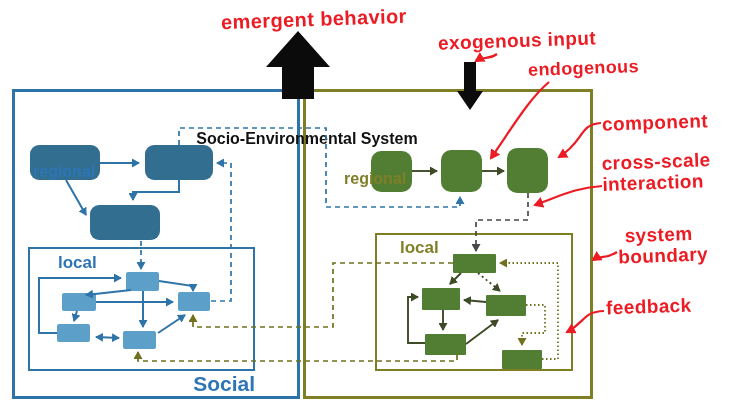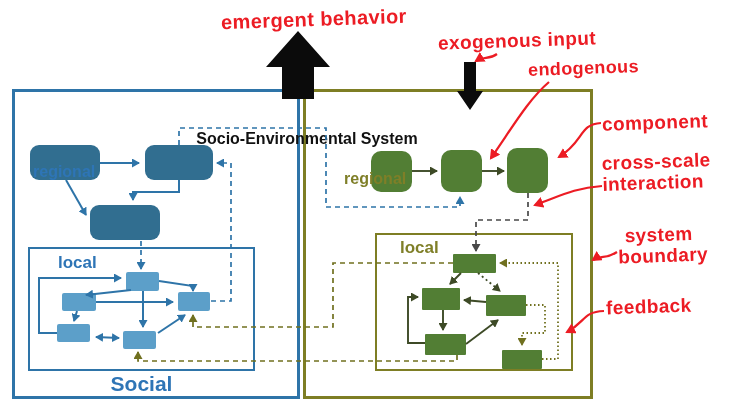--- a/index.html
+++ b/index.html
@@ -18,21 +18,21 @@
   .n-darkblue{background:#316E90;border-radius:9px;}
   .n-lightblue{background:#5C9FC9;border-radius:2px;}
   .n-green-lg{background:#527E34;border-radius:10px;}
   .n-green-sm{background:#527E34;border-radius:1px;}
   
   .lbl{position:absolute;white-space:nowrap;}
   .blue-txt{color:#2E75B6;}
   .olive-txt{color:#7F7F28;}
   .scale-lbl{font-size:16px;font-weight:600;margin-top:44px;}
   .local-lbl{font-size:17px;font-weight:600;}
-  .sys-name{font-size:21px;font-weight:600;text-align:center;}
+  .sys-name{font-size:21px;font-weight:600;text-align:right;}
   #page-title{left:157px;top:96px;width:300px;text-align:center;color:#111;
     font-size:16px;font-weight:700;margin-top:34px;}
   
   .red-note{position:absolute;color:#EC1C24;font-weight:700;letter-spacing:.4px;
     transform:rotate(-2deg);line-height:21px;white-space:nowrap;}
   #svg-overlay{position:absolute;left:0;top:0;z-index:5;}
 </style>
 </head>
 <body>
 

